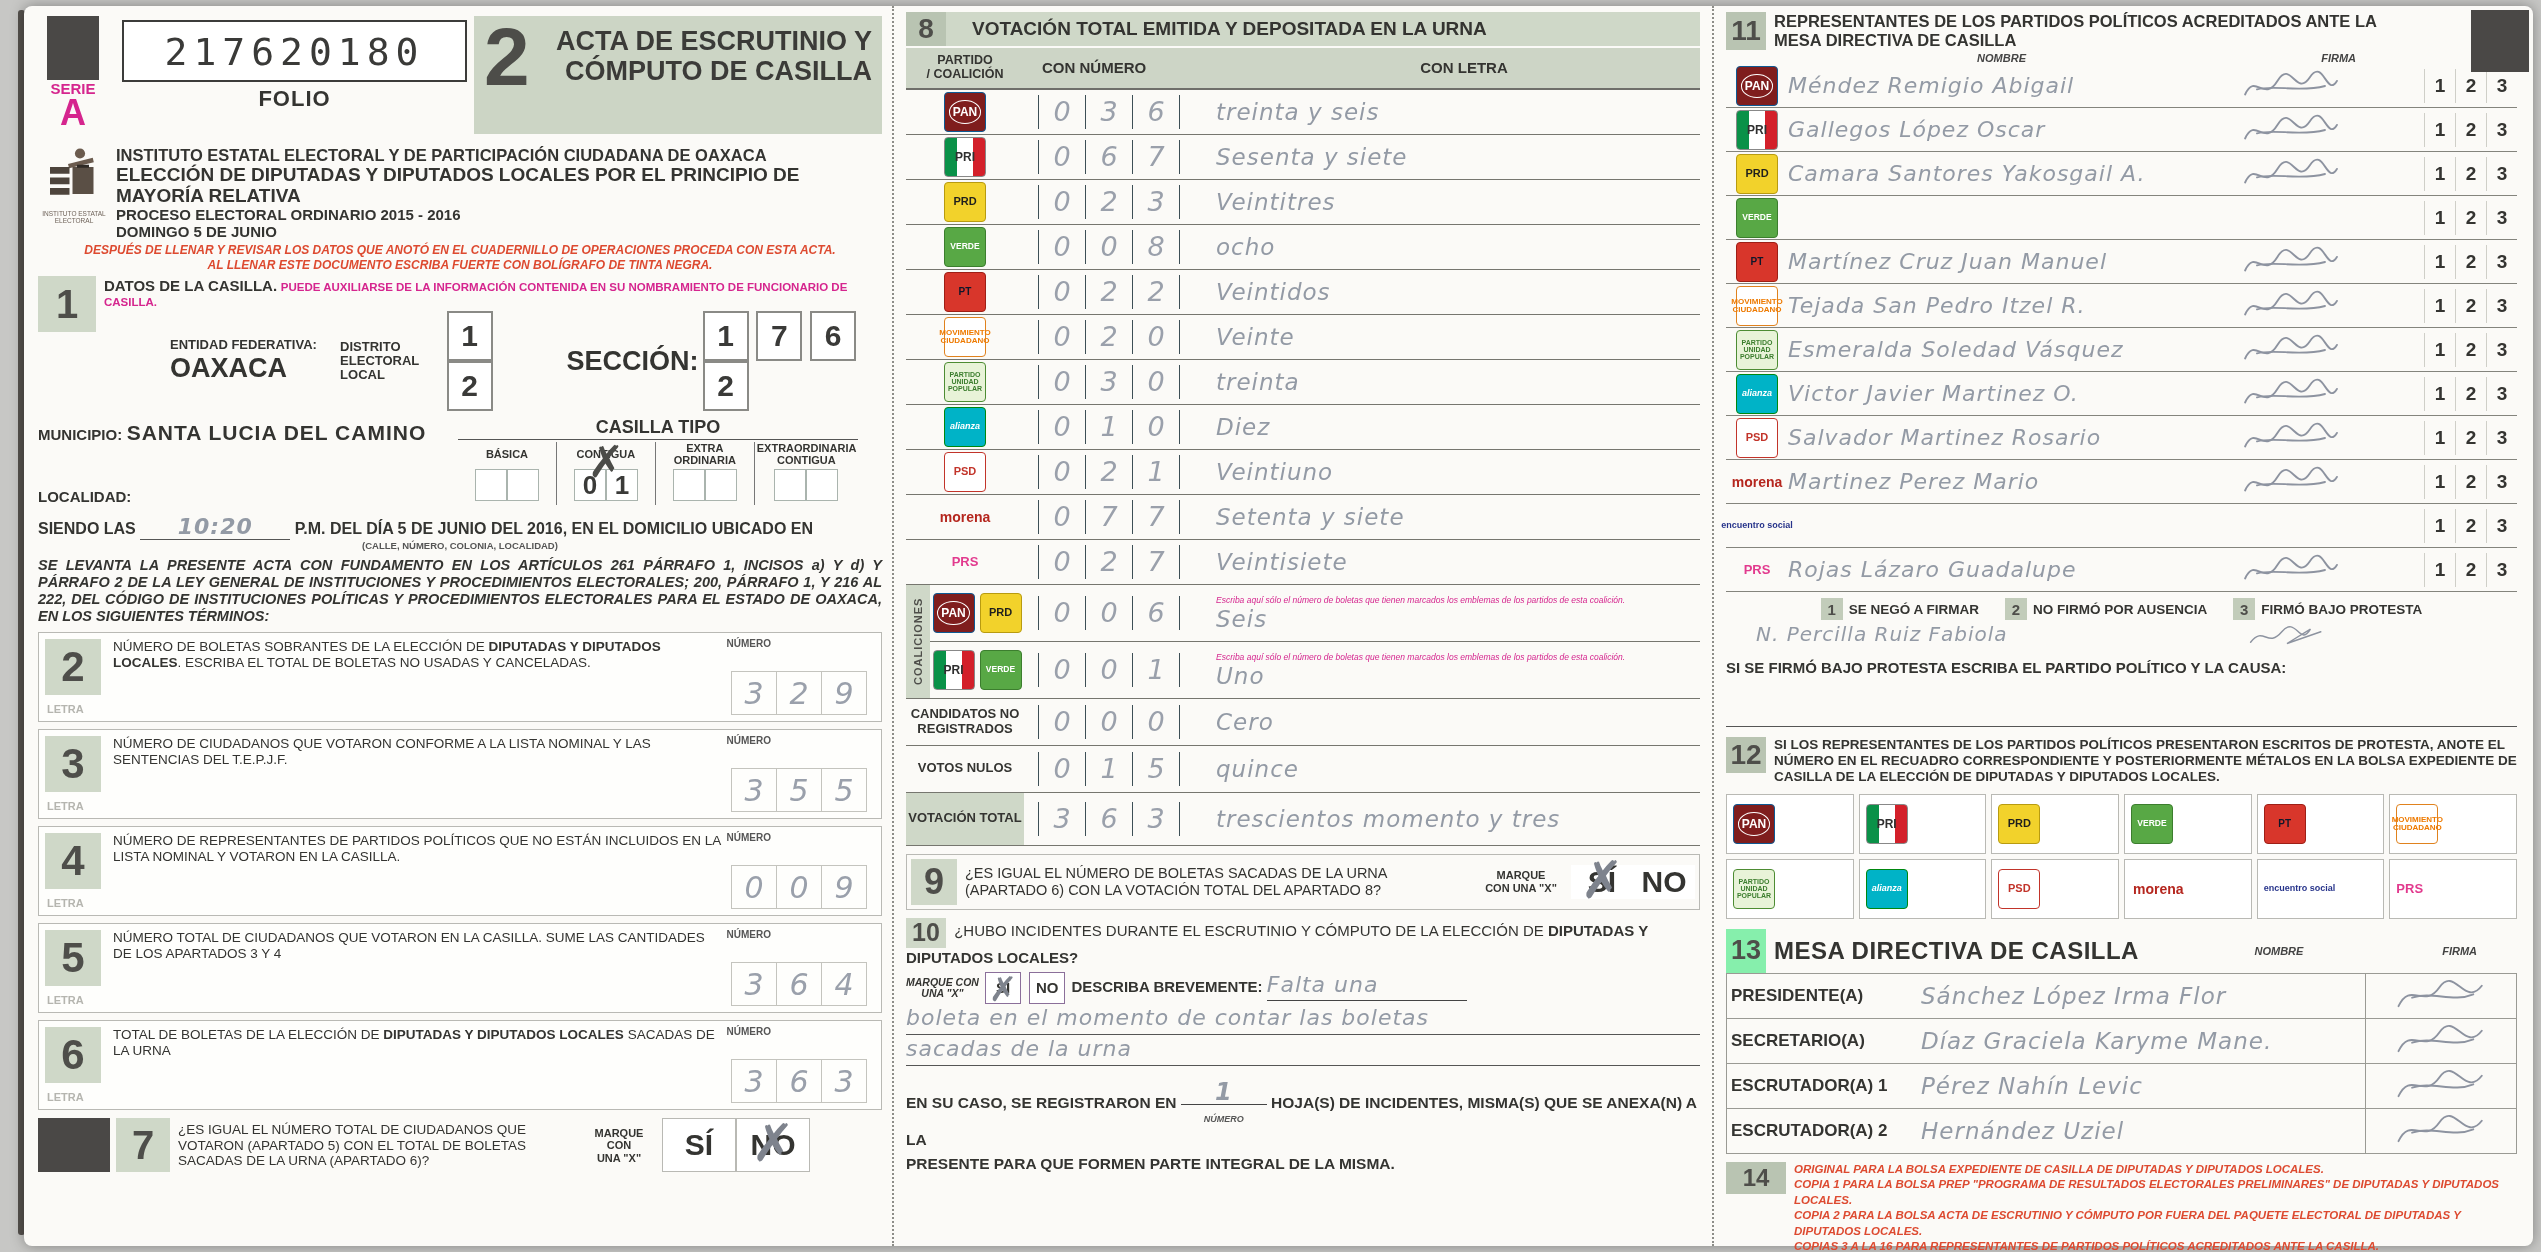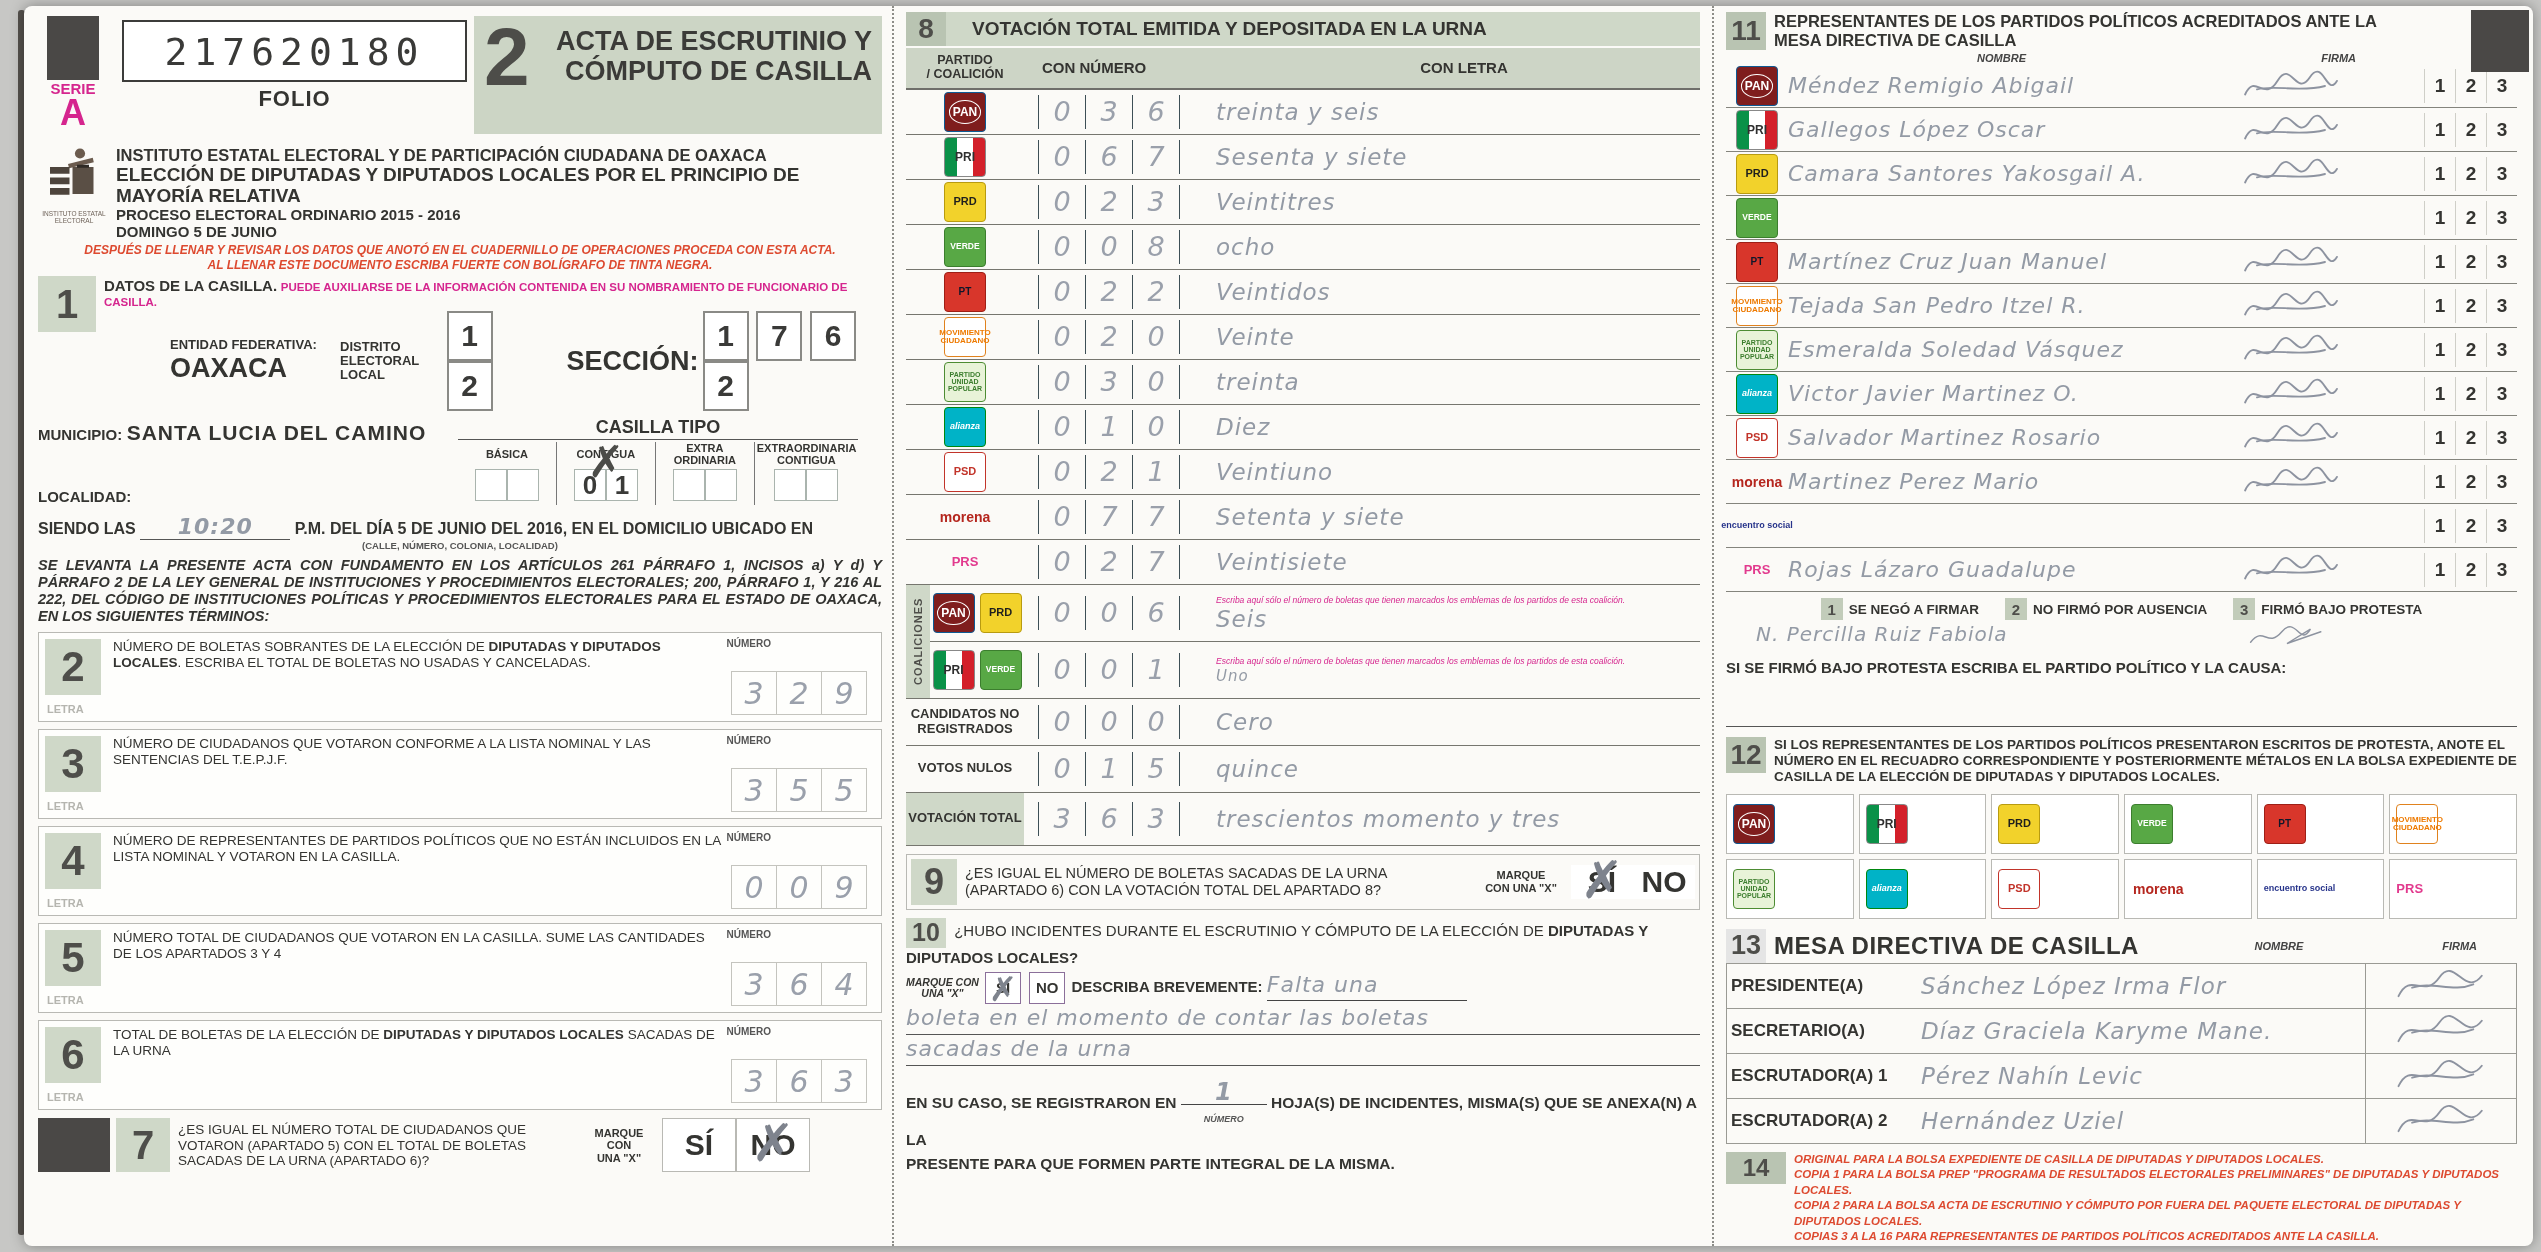--- a/index.html
+++ b/index.html
@@ -135,21 +135,21 @@
   .protesta-label{font-size:15px;font-weight:bold;margin-top:11px;}
   .protesta-rule{border-bottom:1.5px solid #555;margin-top:50px;}
   .s12{margin-top:10px;}
   .s12-head{display:flex;}
   .s12-chip{width:40px;height:36px;font-size:28px;background:#b9c4b2;flex:none;margin-right:8px;}
   .s12-text{font-weight:bold;font-size:13.5px;line-height:1.2;}
   .s12-grid{display:grid;grid-template-columns:repeat(6,1fr);gap:5px;margin-top:8px;}
   .s12-box{border:1.5px solid #b9b9b4;background:#fff;height:58px;display:flex;align-items:center;padding-left:6px;}
   .s13{margin-top:10px;}
   .s13-head{display:flex;align-items:center;}
-  .s13-chip{width:40px;height:34px;font-size:27px;background:#e5e5e5;flex:none;margin-right:8px;}
+  .s13-chip{width:40px;height:44px;font-size:27px;background:#86efac;flex:none;margin-right:8px;}
   .s13-title{font-weight:bold;font-size:24px;letter-spacing:.5px;margin-right:30px;}
   .s13-collabel{font-size:11px;font-weight:bold;font-style:italic;color:#444;}
   .off-row{display:flex;align-items:center;border:1.5px solid #9a9a94;border-top:none;height:44px;}
   .off-row:first-of-type{border-top:1.5px solid #9a9a94;}
   .off-role{width:190px;font-weight:bold;font-size:17px;padding-left:4px;flex:none;}
   .off-name{flex:1;font-size:23px;white-space:nowrap;overflow:hidden;}
   .off-sig{width:150px;border-left:1.5px solid #9a9a94;align-self:stretch;display:flex;align-items:center;justify-content:center;flex:none;}
   .s14{display:flex;margin-top:8px;}
   .s14-chip{width:60px;height:32px;font-size:24px;background:#b9c4b2;flex:none;margin-right:8px;}
   .s14-lines{font-size:11.5px;line-height:1.35;}
@@ -578,21 +578,21 @@
                 <span>VERDE</span>
               </span>
           </div>
           <div class="p-digits">
             <span class="d-cell pencil-digit">0</span>
             <span class="d-cell pencil-digit">0</span>
             <span class="d-cell pencil-digit">1</span>
           </div>
           <div class="coal-right">
             <div class="coal-hint">Escriba aquí sólo el número de boletas que tienen marcados los emblemas de los partidos de esta coalición.</div>
-            <div class="hw" style="font-size:15px;padding-left:6px">Uno</div>
+            <div class="hw" style="font-size:23px;padding-left:6px">Uno</div>
           </div>
         </div>
       </div>
     </div>
 
     <div class="x-row">
       <div class="x-label">CANDIDATOS NO REGISTRADOS</div>
       <div class="p-digits">
         <span class="d-cell pencil-digit">0</span>
         <span class="d-cell pencil-digit">0</span>

